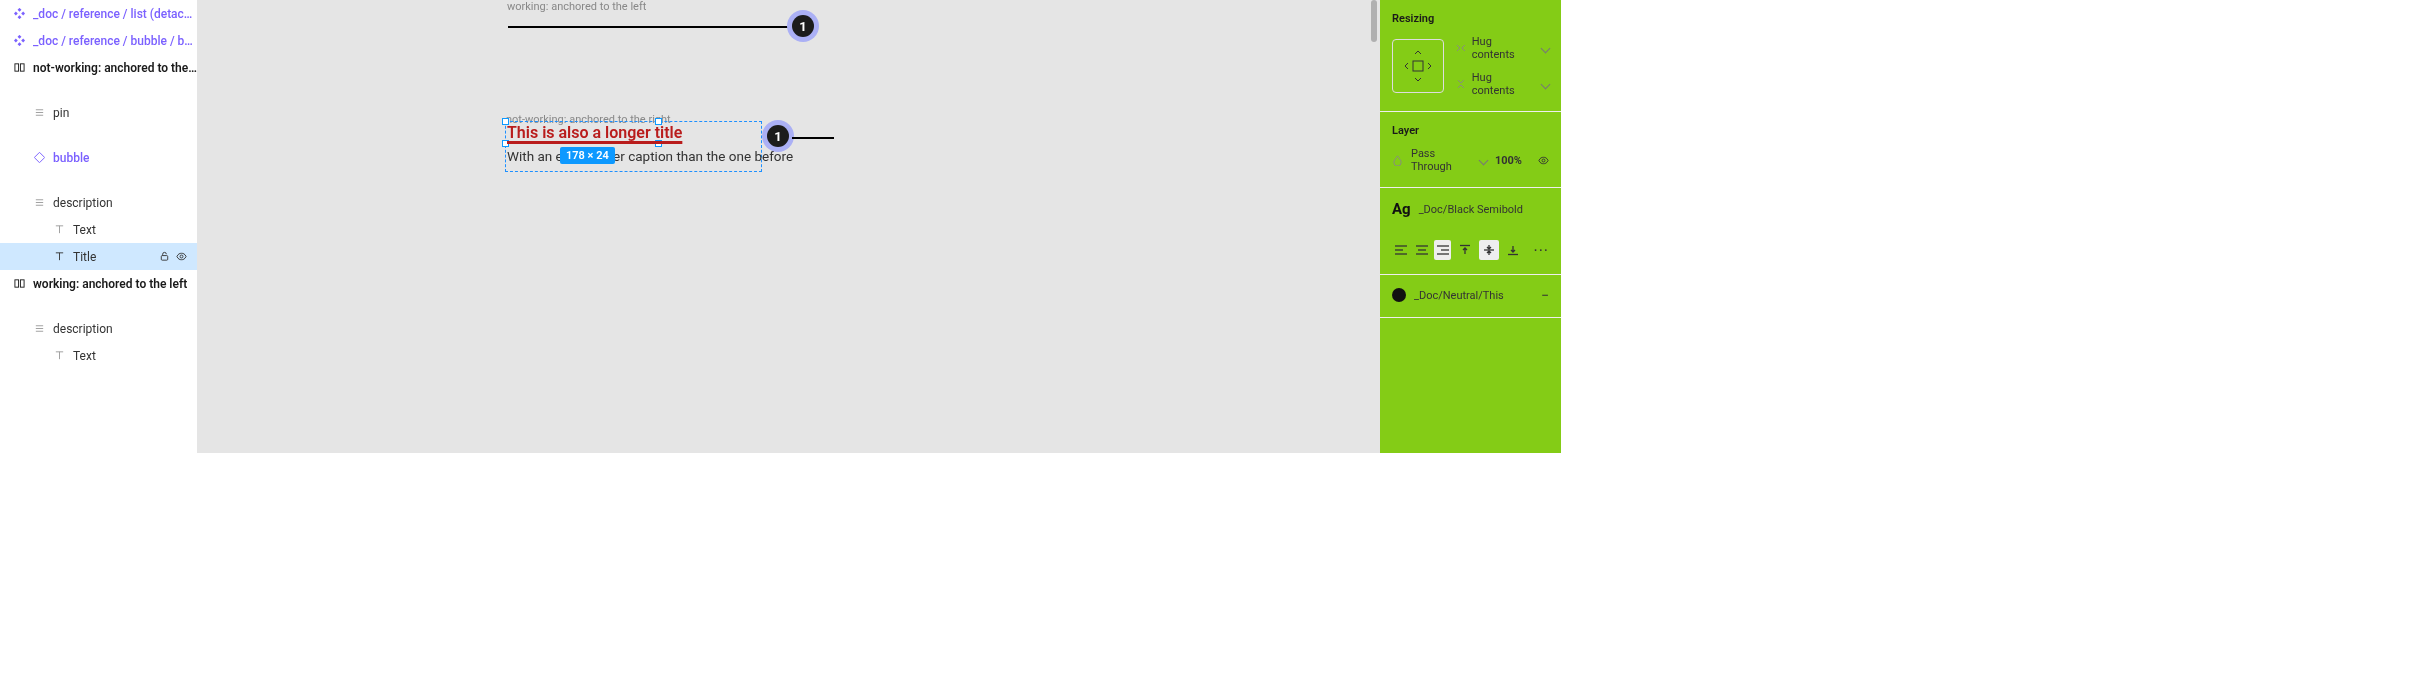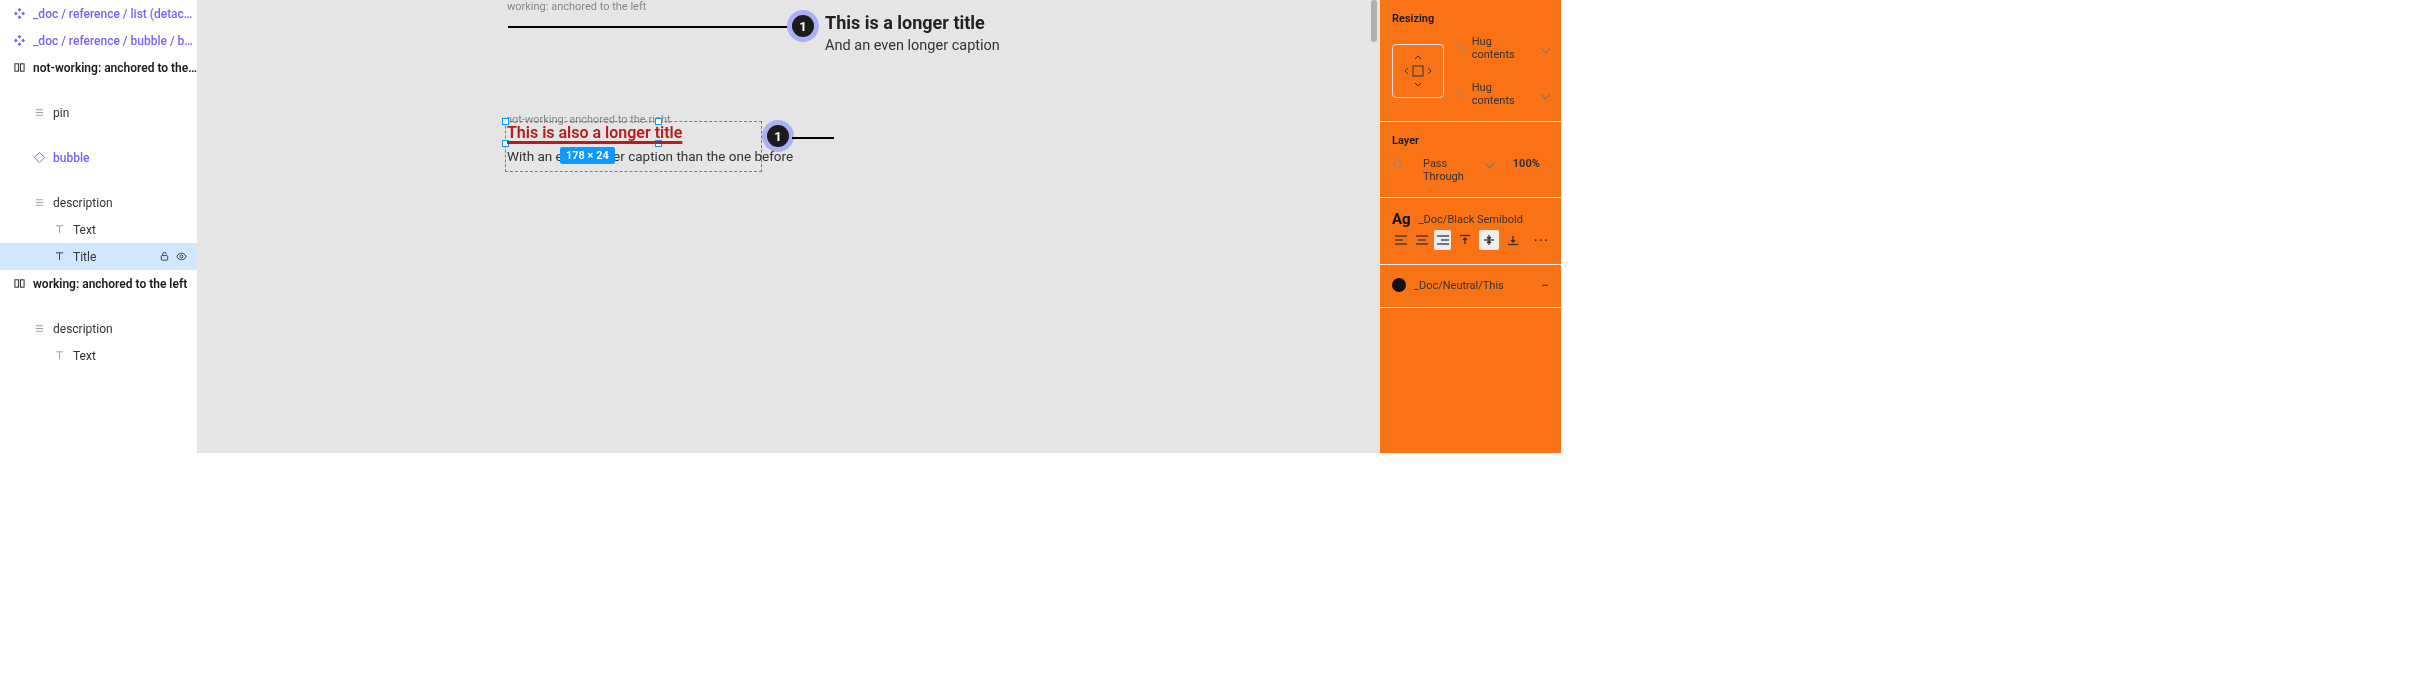--- a/index.html
+++ b/index.html
@@ -40,37 +40,37 @@
   .f2-text .t-cap { font-size:13.5px; color:#333; margin-top:6px; }
   .size-badge { position:absolute; left:362px; top:147px; background:#0d99ff; color:#fff; font-size:11px; font-weight:600; padding:2px 6px; border-radius:2px; }
   .handle { position:absolute; width:7px; height:7px; background:#fff; border:1px solid #0d99ff; }
   .f2-line { position:absolute; left:594px; top:137px; width:42px; height:2px; background:#000; }
   .f2-bubble { position:absolute; left:564px; top:120px; }
   
   .bubble { width:32px; height:32px; border-radius:50%; background:#abb0f5; display:flex; align-items:center; justify-content:center; }
   .bubble-inner { width:22px; height:22px; border-radius:50%; background:#1c1c1c; color:#fff; font-size:13px; font-weight:700; display:flex; align-items:center; justify-content:center; }
   
   
-  .inspect { width: 182px; flex:0 0 182px; border-left:1px solid #e5e5e5; background:#f97316; display:flex; flex-direction:column; font-size:11px; color:#333; }
+  .inspect { width: 182px; flex:0 0 182px; border-left:1px solid #e5e5e5; background:#84cc16; display:flex; flex-direction:column; font-size:11px; color:#333; }
   .section { padding:12px 12px 14px; border-bottom:1px solid #eee; }
   .sec-title { font-weight:600; font-size:11px; color:#1a1a1a; margin-bottom:10px; }
   .resize-row { display:flex; align-items:center; gap:12px; }
   .resize-box { width:52px; height:54px; border:1px solid #ddd; border-radius:4px; display:flex; align-items:center; justify-content:center; position:relative; }
   .resize-box svg { width:44px; height:46px; }
-  .resize-controls { display:flex; flex-direction:column; gap:20px; flex:1; }
+  .resize-controls { display:flex; flex-direction:column; gap:10px; flex:1; }
   .drop { display:flex; align-items:center; gap:6px; color:#333; cursor:default; }
   .drop svg.pre { width:10px; height:10px; }
   .drop .chev { margin-left:auto; }
   
-  .layer-row { display:flex; align-items:flex-start; gap:20px; }
+  .layer-row { display:flex; align-items:center; gap:8px; }
   .layer-row .chev { margin-left:2px; }
   .layer-row .pct { margin-left:auto;font-weight:bold; }
   .layer-row .eye { margin-left:8px; }
   
-  .text-section .ag-row { display:flex; align-items:center; gap:8px; margin-bottom:2px; }
+  .text-section .ag-row { display:flex; align-items:center; gap:8px; margin-bottom:22px; }
   .ag { font-size:15px; font-weight:700; color:#111; }
   .align-row { display:flex; align-items:center; gap:4px; }
   .align-btn { width:20px; height:20px; display:flex; align-items:center; justify-content:center; border-radius:2px; }
   .align-btn.active { background:#eee; }
   .align-group2 { margin-left:auto; display:flex; gap:4px; align-items:center; }
   .dots { margin-left:6px; font-size:16px; letter-spacing:1px; }
   
   .fill-row { display:flex; align-items:center; gap:8px; }
   .swatch { width:14px; height:14px; border-radius:50%; background:#111; }
   .minus { margin-left:auto; font-size:14px; }
@@ -221,24 +221,20 @@
 
 <div class="canvas">
   <div class="scrollbar"></div>
 
   <div class="frame-label f1-label">working: anchored to the left</div>
   <div class="f1-line"></div>
   <div class="f1-bubble">
     <div class="bubble">
         <div class="bubble-inner">1</div>
       </div>
-  </div>
-  <div class="f1-text">
-    <div class="t-title">This is a longer title</div>
-    <div class="t-cap">And an even longer caption</div>
   </div>
 
   <div class="frame-label f2-label">not-working: anchored to the right</div>
   <div class="f2-sel"></div>
   <div class="handle" style="left:304px; top:118px;"></div>
   <div class="handle" style="left:457px; top:118px;"></div>
   <div class="handle" style="left:304px; top:140px;"></div>
   <div class="handle" style="left:457px; top:140px;"></div>
   <div class="f2-text">
     <div class="t-title">This is also a longer title</div>

